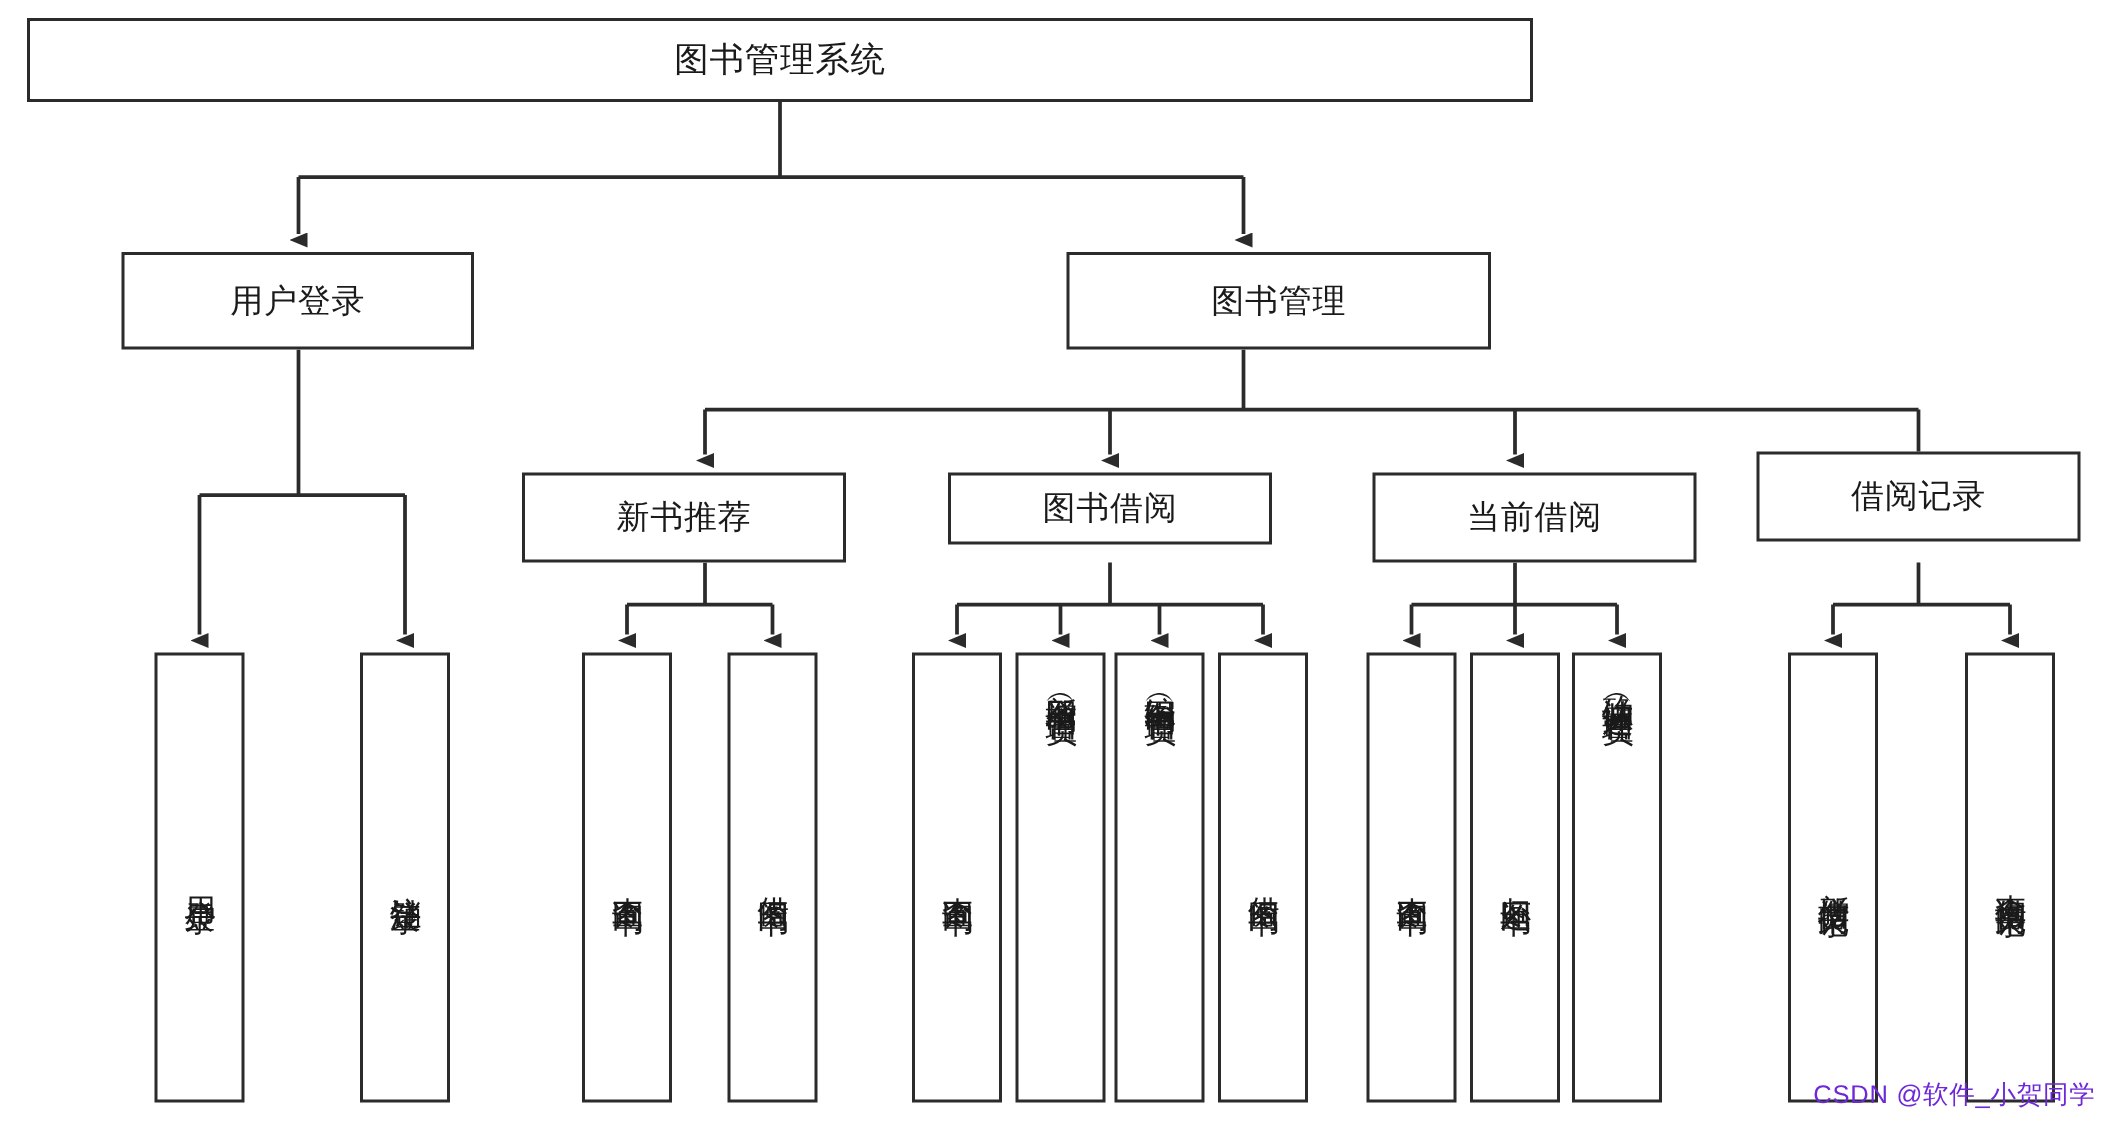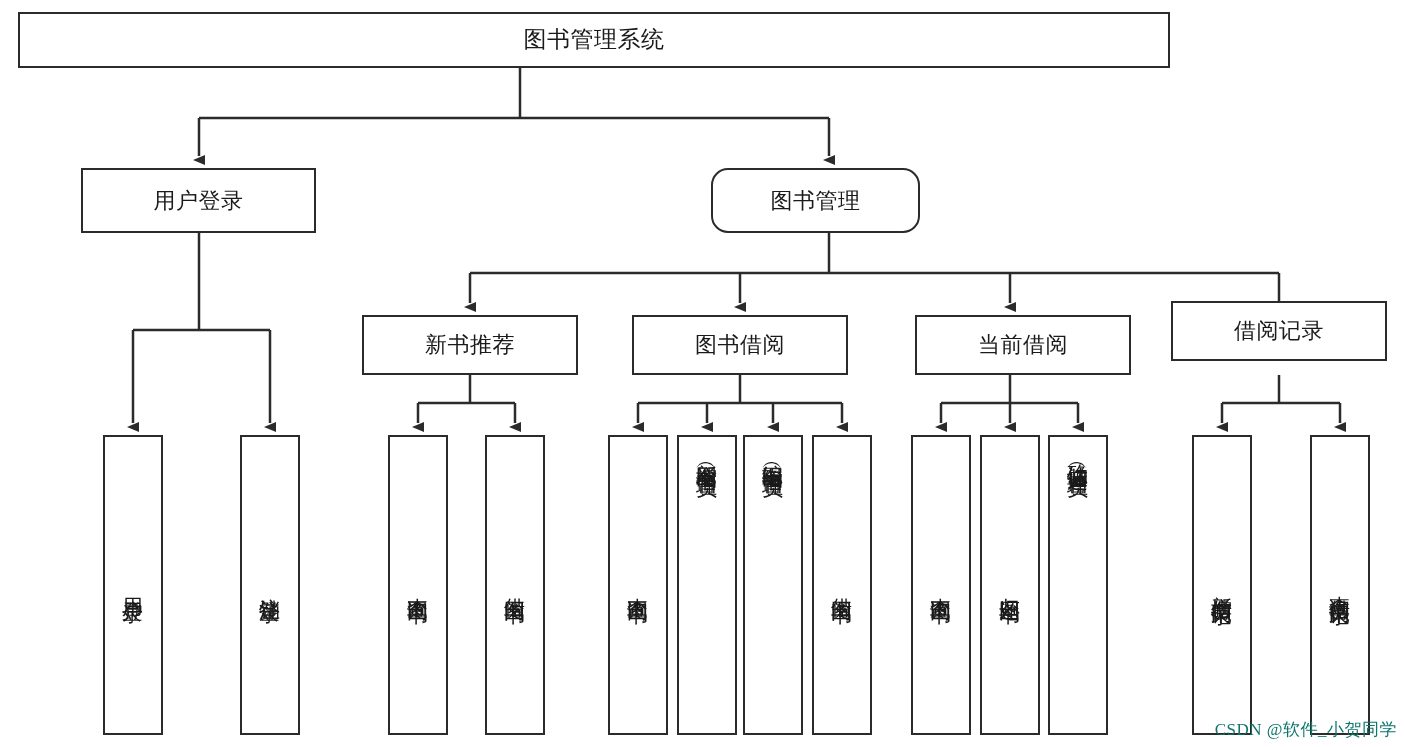--- a/index.html
+++ b/index.html
@@ -65,25 +65,25 @@
   }
   .node.vert.centered {
     align-items: center;
     padding-top: 0;
   }
   #watermark {
     position: absolute;
     right: 8px;
     bottom: 6px;
     font-size: 17px;
-    color: #0f766e;
+    color: #6d28d9;
     letter-spacing: 0.5px;
     z-index: 5;
     white-space: nowrap;
-    font-family: Liberation Serif, serif;
+    font-family: Liberation Sans, sans-serif;
   }
 </style>
 </head>
 <body>
 
 <div id="canvas">
 
   <svg id="wires" viewBox="0 0 1405 747" xmlns="http://www.w3.org/2000/svg">
     <defs>
       <marker id="arw" markerWidth="10" markerHeight="12" refX="1" refY="6" orient="auto" markerUnits="userSpaceOnUse">
@@ -127,37 +127,37 @@
       <path d="M1010,403 L1010,423" marker-end="url(#arw)"></path>
       <path d="M1078,403 L1078,423" marker-end="url(#arw)"></path>
 
       <path d="M1279,375 L1279,403"></path>
       <path d="M1222,403 L1340,403"></path>
       <path d="M1222,403 L1222,423" marker-end="url(#arw)"></path>
       <path d="M1340,403 L1340,423" marker-end="url(#arw)"></path>
     </g>
   </svg>
 
-  <div class="node horiz root" style="left:18px; top:12px; width:1152px; height:56px;">
+  <div class="node horiz root" style="left:18px; top:12px; width:1004px; height:56px;">
     <span class="cap">图书管理系统</span>
   </div>
 
   <div class="node horiz" style="left:81px; top:168px; width:235px; height:65px;">
     <span class="cap">用户登录</span>
   </div>
 
-  <div class="node horiz" style="left:711px; top:168px; width:209px; height:65px;border-radius:17px;">
+  <div class="node horiz" style="left:711px; top:168px; width:283px; height:65px;">
     <span class="cap">图书管理</span>
   </div>
 
-  <div class="node horiz" style="left:362px; top:315px; width:216px; height:60px;">
+  <div class="node horiz" style="left:348px; top:315px; width:216px; height:60px;">
     <span class="cap">新书推荐</span>
   </div>
 
-  <div class="node horiz" style="left:632px; top:315px; width:216px; height:60px;">
+  <div class="node horiz" style="left:632px; top:315px; width:216px; height:48px;">
     <span class="cap">图书借阅</span>
   </div>
 
   <div class="node horiz" style="left:902px; top:315px; width:216px; height:60px;margin-left:13px;">
     <span class="cap">当前借阅</span>
   </div>
 
   <div class="node horiz" style="left:1171px; top:301px; width:216px; height:60px;">
     <span class="cap">借阅记录</span>
   </div>

